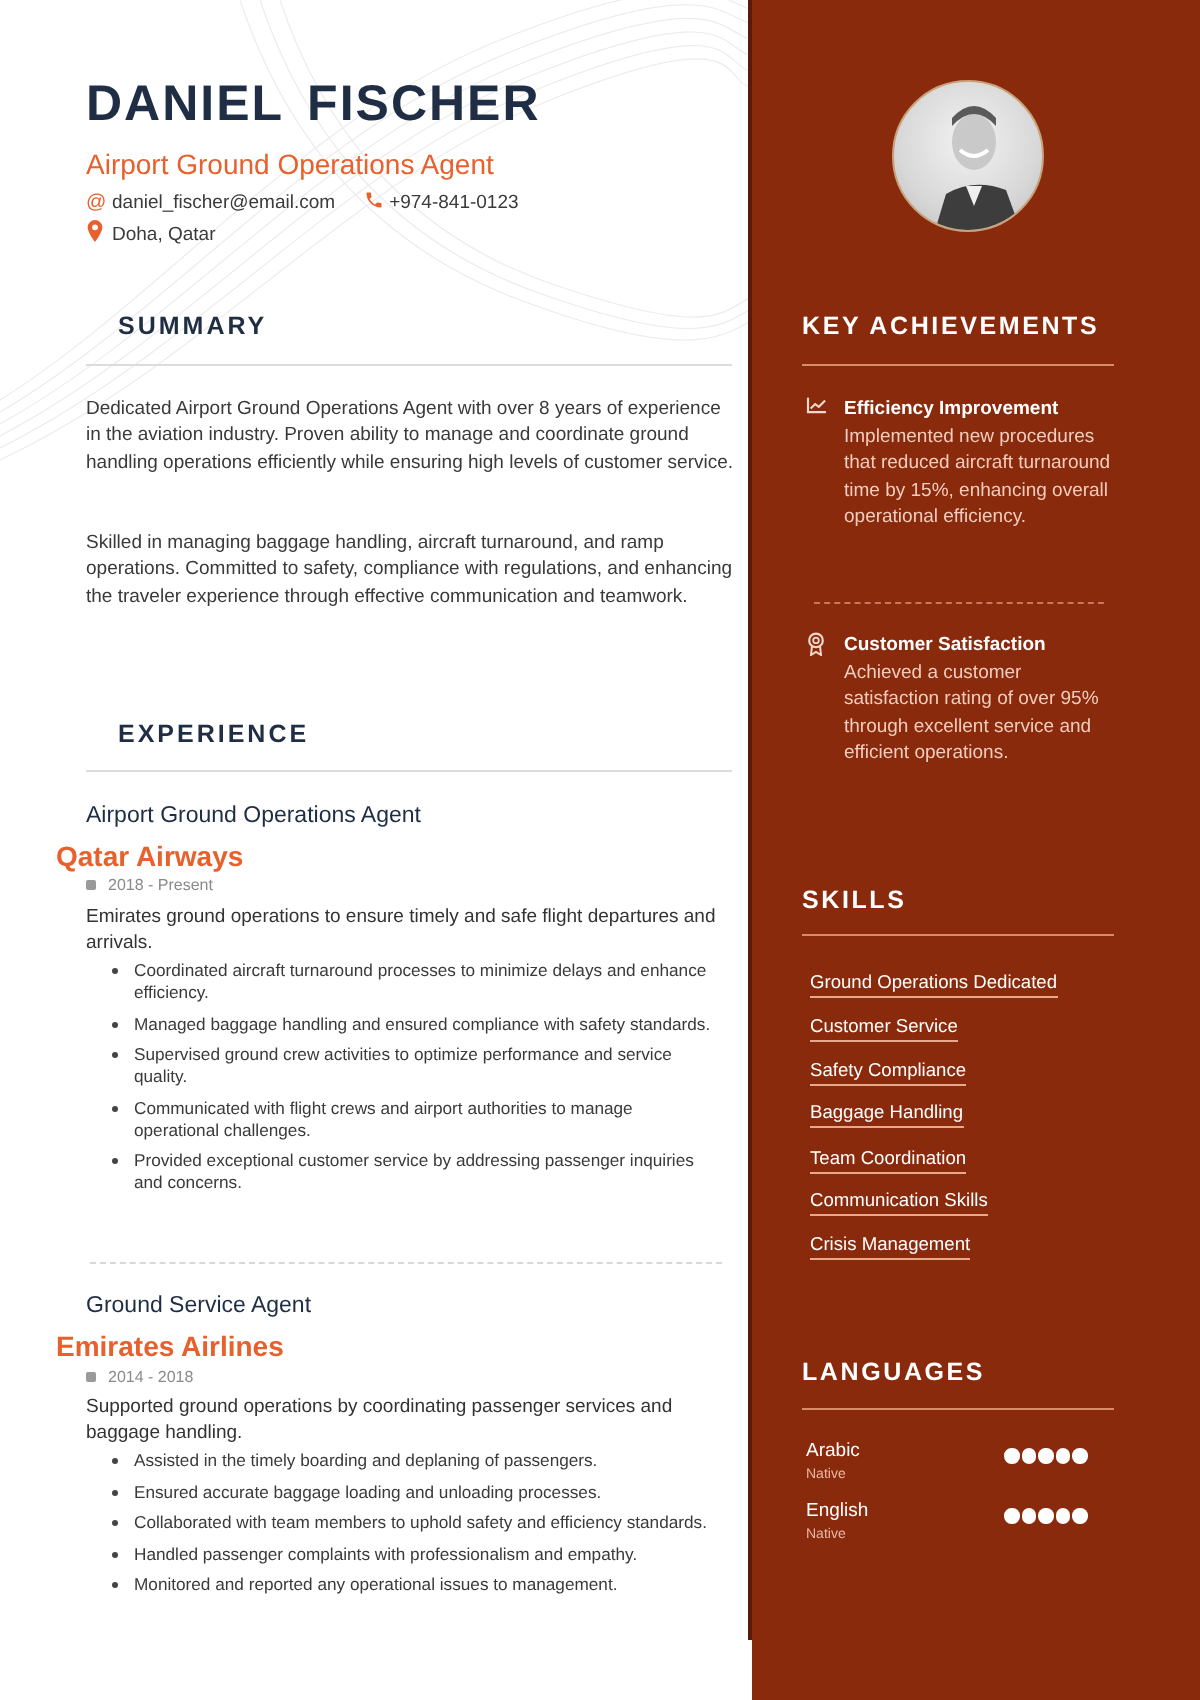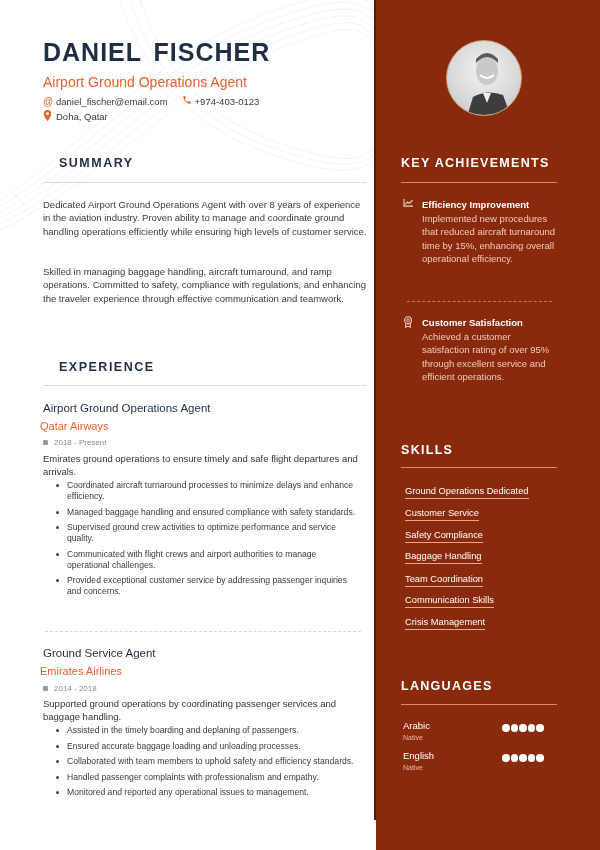--- a/index.html
+++ b/index.html
@@ -18,21 +18,21 @@
   .contact-row { position: absolute; left: 43px; font-size: 9.5px; color: #3a3a3a; display: flex; align-items: center; }
   .contact-row .ico { color: #e8602c; font-size: 10px; width: 13px; display: inline-block; text-align: left; }
   .contact-row .gap { width: 14px; }
 
   .sec-head { position: absolute; left: 43px; font-size: 12.5px; font-weight: bold; color: #1f2e44; letter-spacing: 1.5px; margin-left: 16px; }
   .sec-rule { position: absolute; left: 43px; width: 323px; height: 1px; background: #dcdcdc; }
 
   .para { position: absolute; left: 43px; width: 325px; font-size: 9.5px; line-height: 13.3px; color: #3a3a3a; }
 
   .job-title { position: absolute; left: 43px; font-size: 11.5px; color: #1f2e44; }
-  .job-company { position: absolute; left: 40px; font-size: 11px; font-weight: normal; color: #e8602c; }
+  .job-company { position: absolute; left: 28px; font-size: 14px; font-weight: bold; color: #e8602c; }
   .job-date { position: absolute; left: 43px; font-size: 8px; color: #8a8a8a; display: flex; align-items: center; }
   .job-date .cal { display: inline-block; width: 5px; height: 5px; background: #9a9a9a; margin-right: 6px; border-radius: 1px; }
   .job-desc { position: absolute; left: 43px; width: 325px; font-size: 9.5px; line-height: 12.5px; color: #333; }
   .bullets { position: absolute; left: 55px; width: 305px; list-style: none; }
   .bullets li { position: relative; padding-left: 12px; font-size: 8.6px; line-height: 11px; color: #3a3a3a; margin-bottom: 4.6px; }
   .bullets li::before { content: ""; position: absolute; left: 1px; top: 4px; width: 3px; height: 3px; border-radius: 50%; background: #444; }
   .dash-sep { position: absolute; left: 45px; width: 316px; height: 0; border-top: 1px dashed #d8d8d8; }
 
   
   .right { position: absolute; left: 376px; top: 0; width: 224px; height: 850px; background: #8a2a0c; }
@@ -77,21 +77,21 @@
 
     <div class="contact-row" style="top:95px;">
       <span class="ico">@</span>
       <span>daniel_fischer@email.com</span>
       <span class="gap"></span>
       <span class="ico">
         <svg width="10" height="10" viewBox="0 0 24 24">
             <path fill="#e8602c" d="M6.6 10.8a15.1 15.1 0 0 0 6.6 6.6l2.2-2.2a1 1 0 0 1 1-.25 11.4 11.4 0 0 0 3.6.57 1 1 0 0 1 1 1V20a1 1 0 0 1-1 1A17 17 0 0 1 3 4a1 1 0 0 1 1-1h3.5a1 1 0 0 1 1 1c0 1.25.2 2.45.57 3.57a1 1 0 0 1-.25 1z"></path>
           </svg>
       </span>
-      <span>+974-403-0123</span>
+      <span>+974-841-0123</span>
     </div>
     <div class="contact-row" style="top:110px;">
       <span class="ico">
         <svg width="9" height="11" viewBox="0 0 24 30">
             <path fill="#e8602c" d="M12 0a10 10 0 0 0-10 10c0 7.5 10 20 10 20s10-12.5 10-20A10 10 0 0 0 12 0zm0 14a4 4 0 1 1 0-8 4 4 0 0 1 0 8z"></path>
           </svg>
       </span>
       <span>Doha, Qatar</span>
     </div>
 

